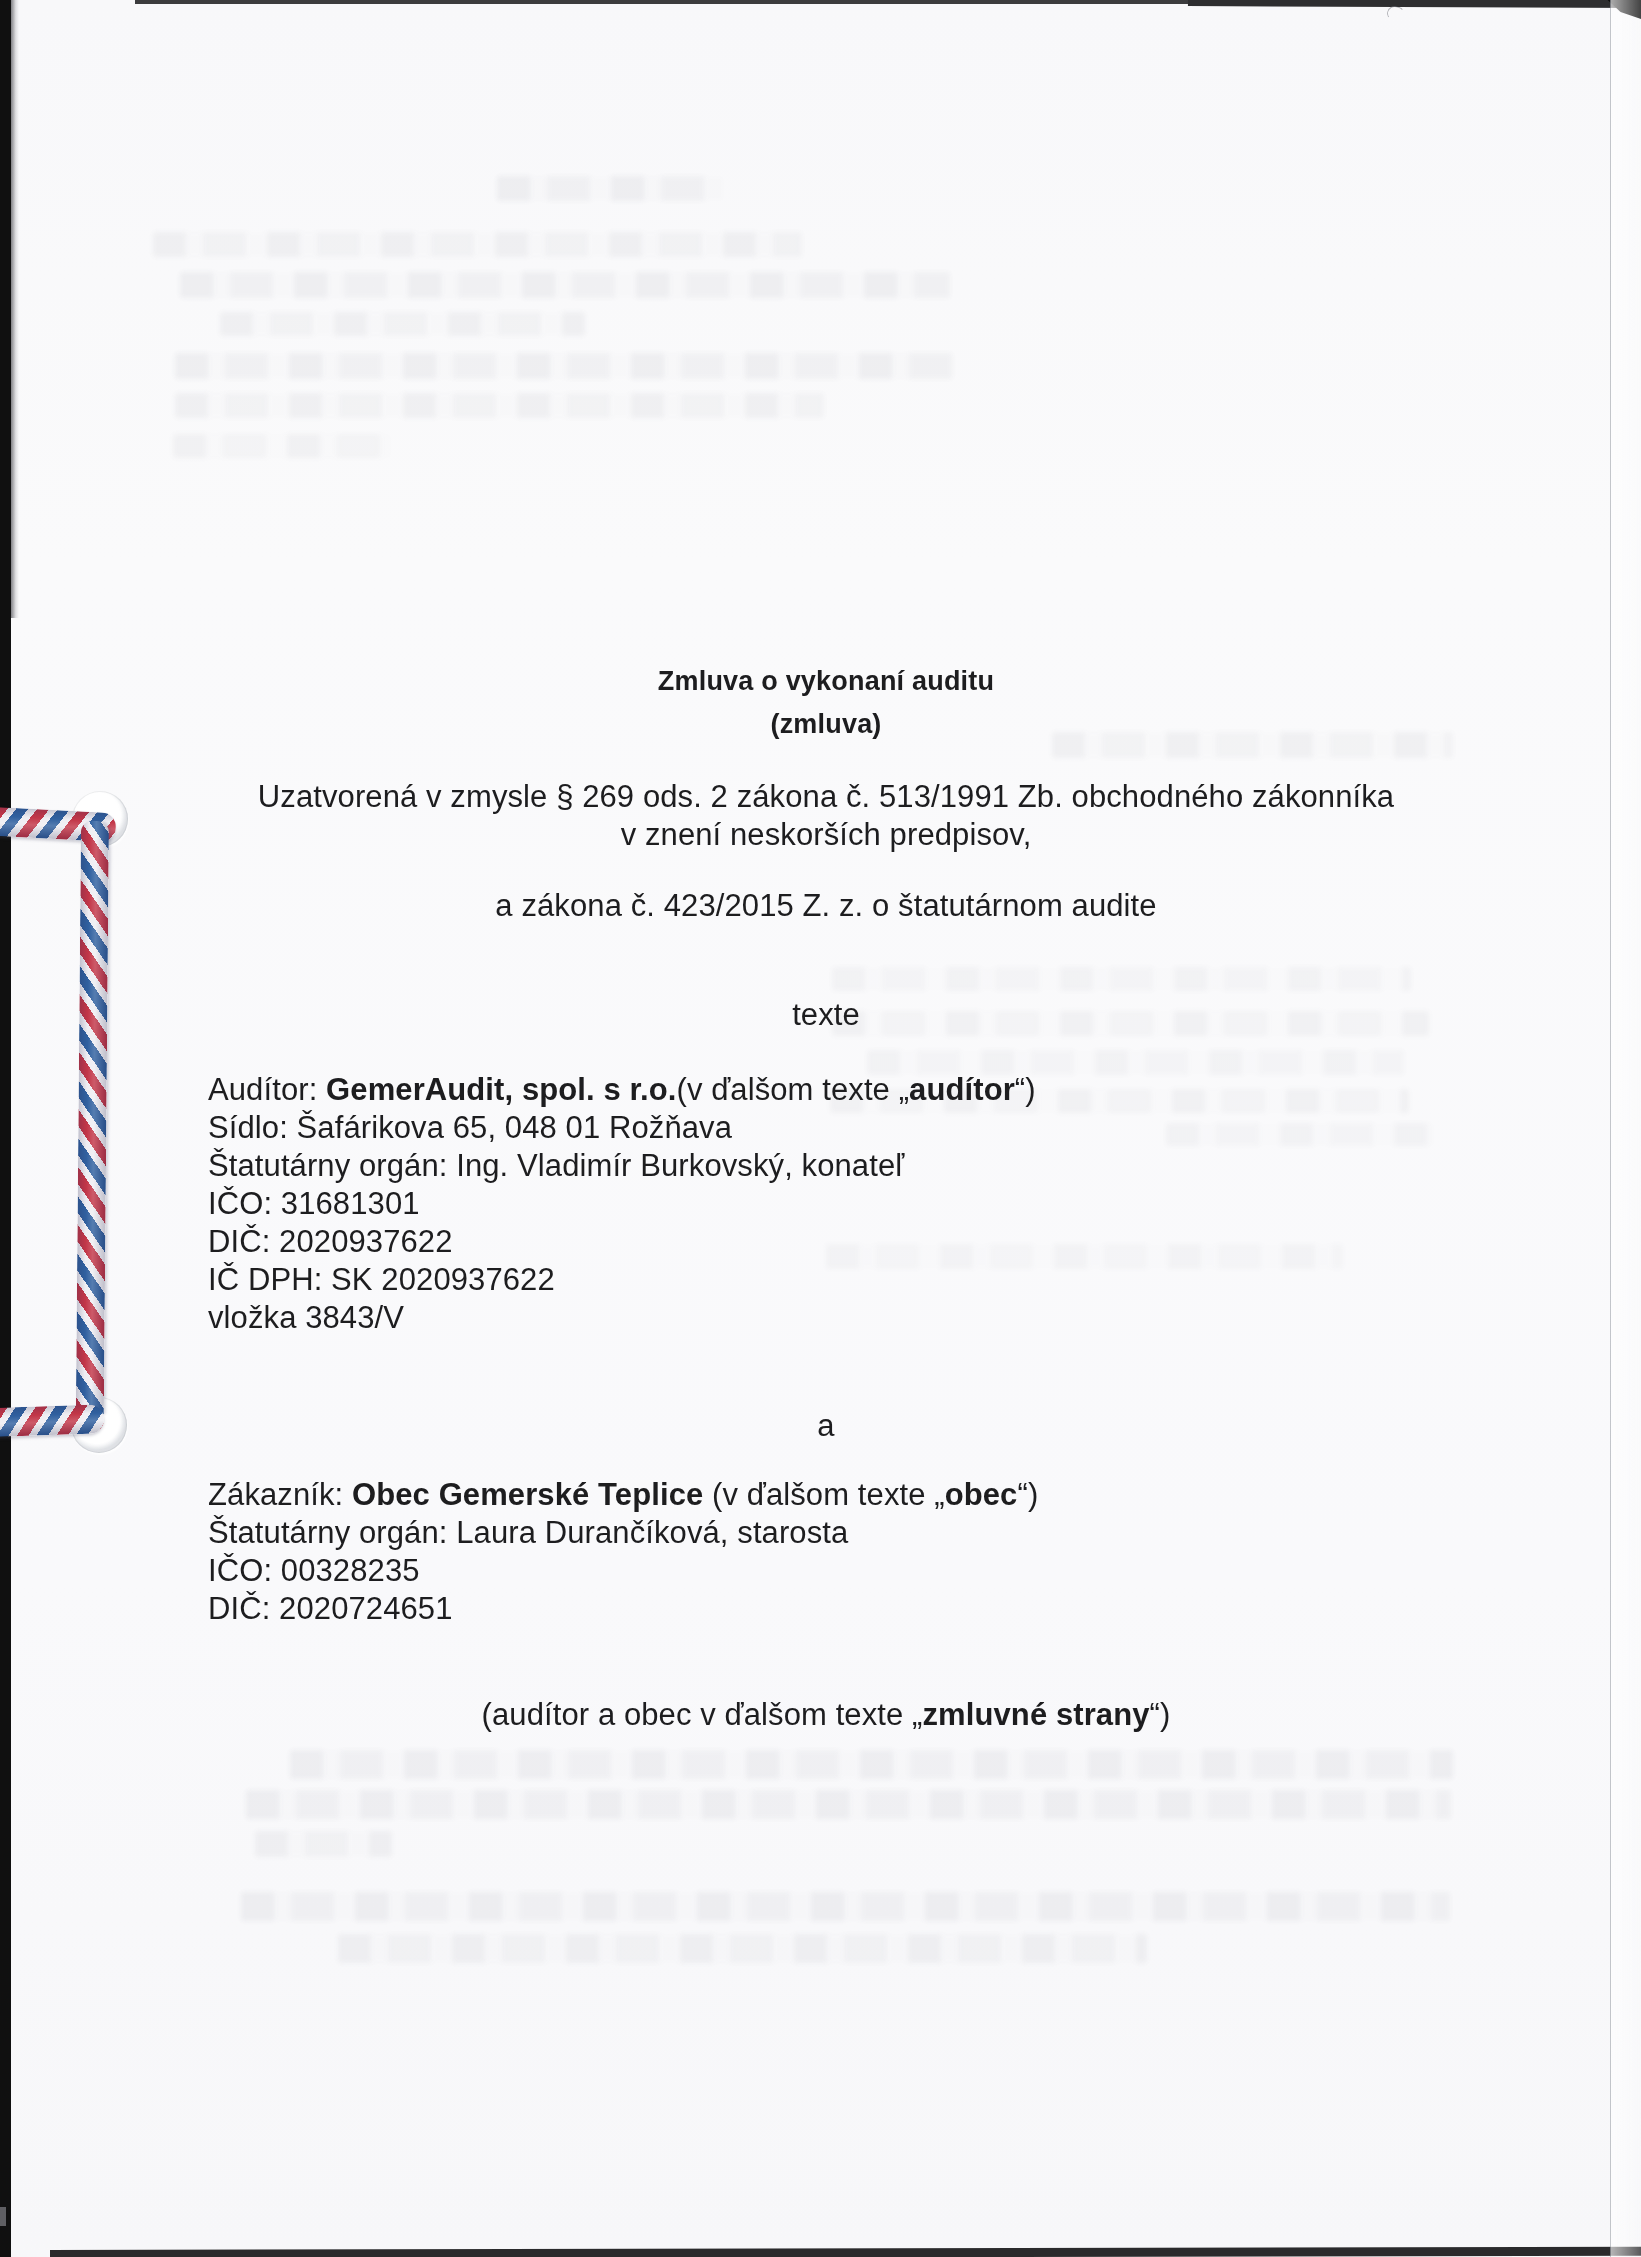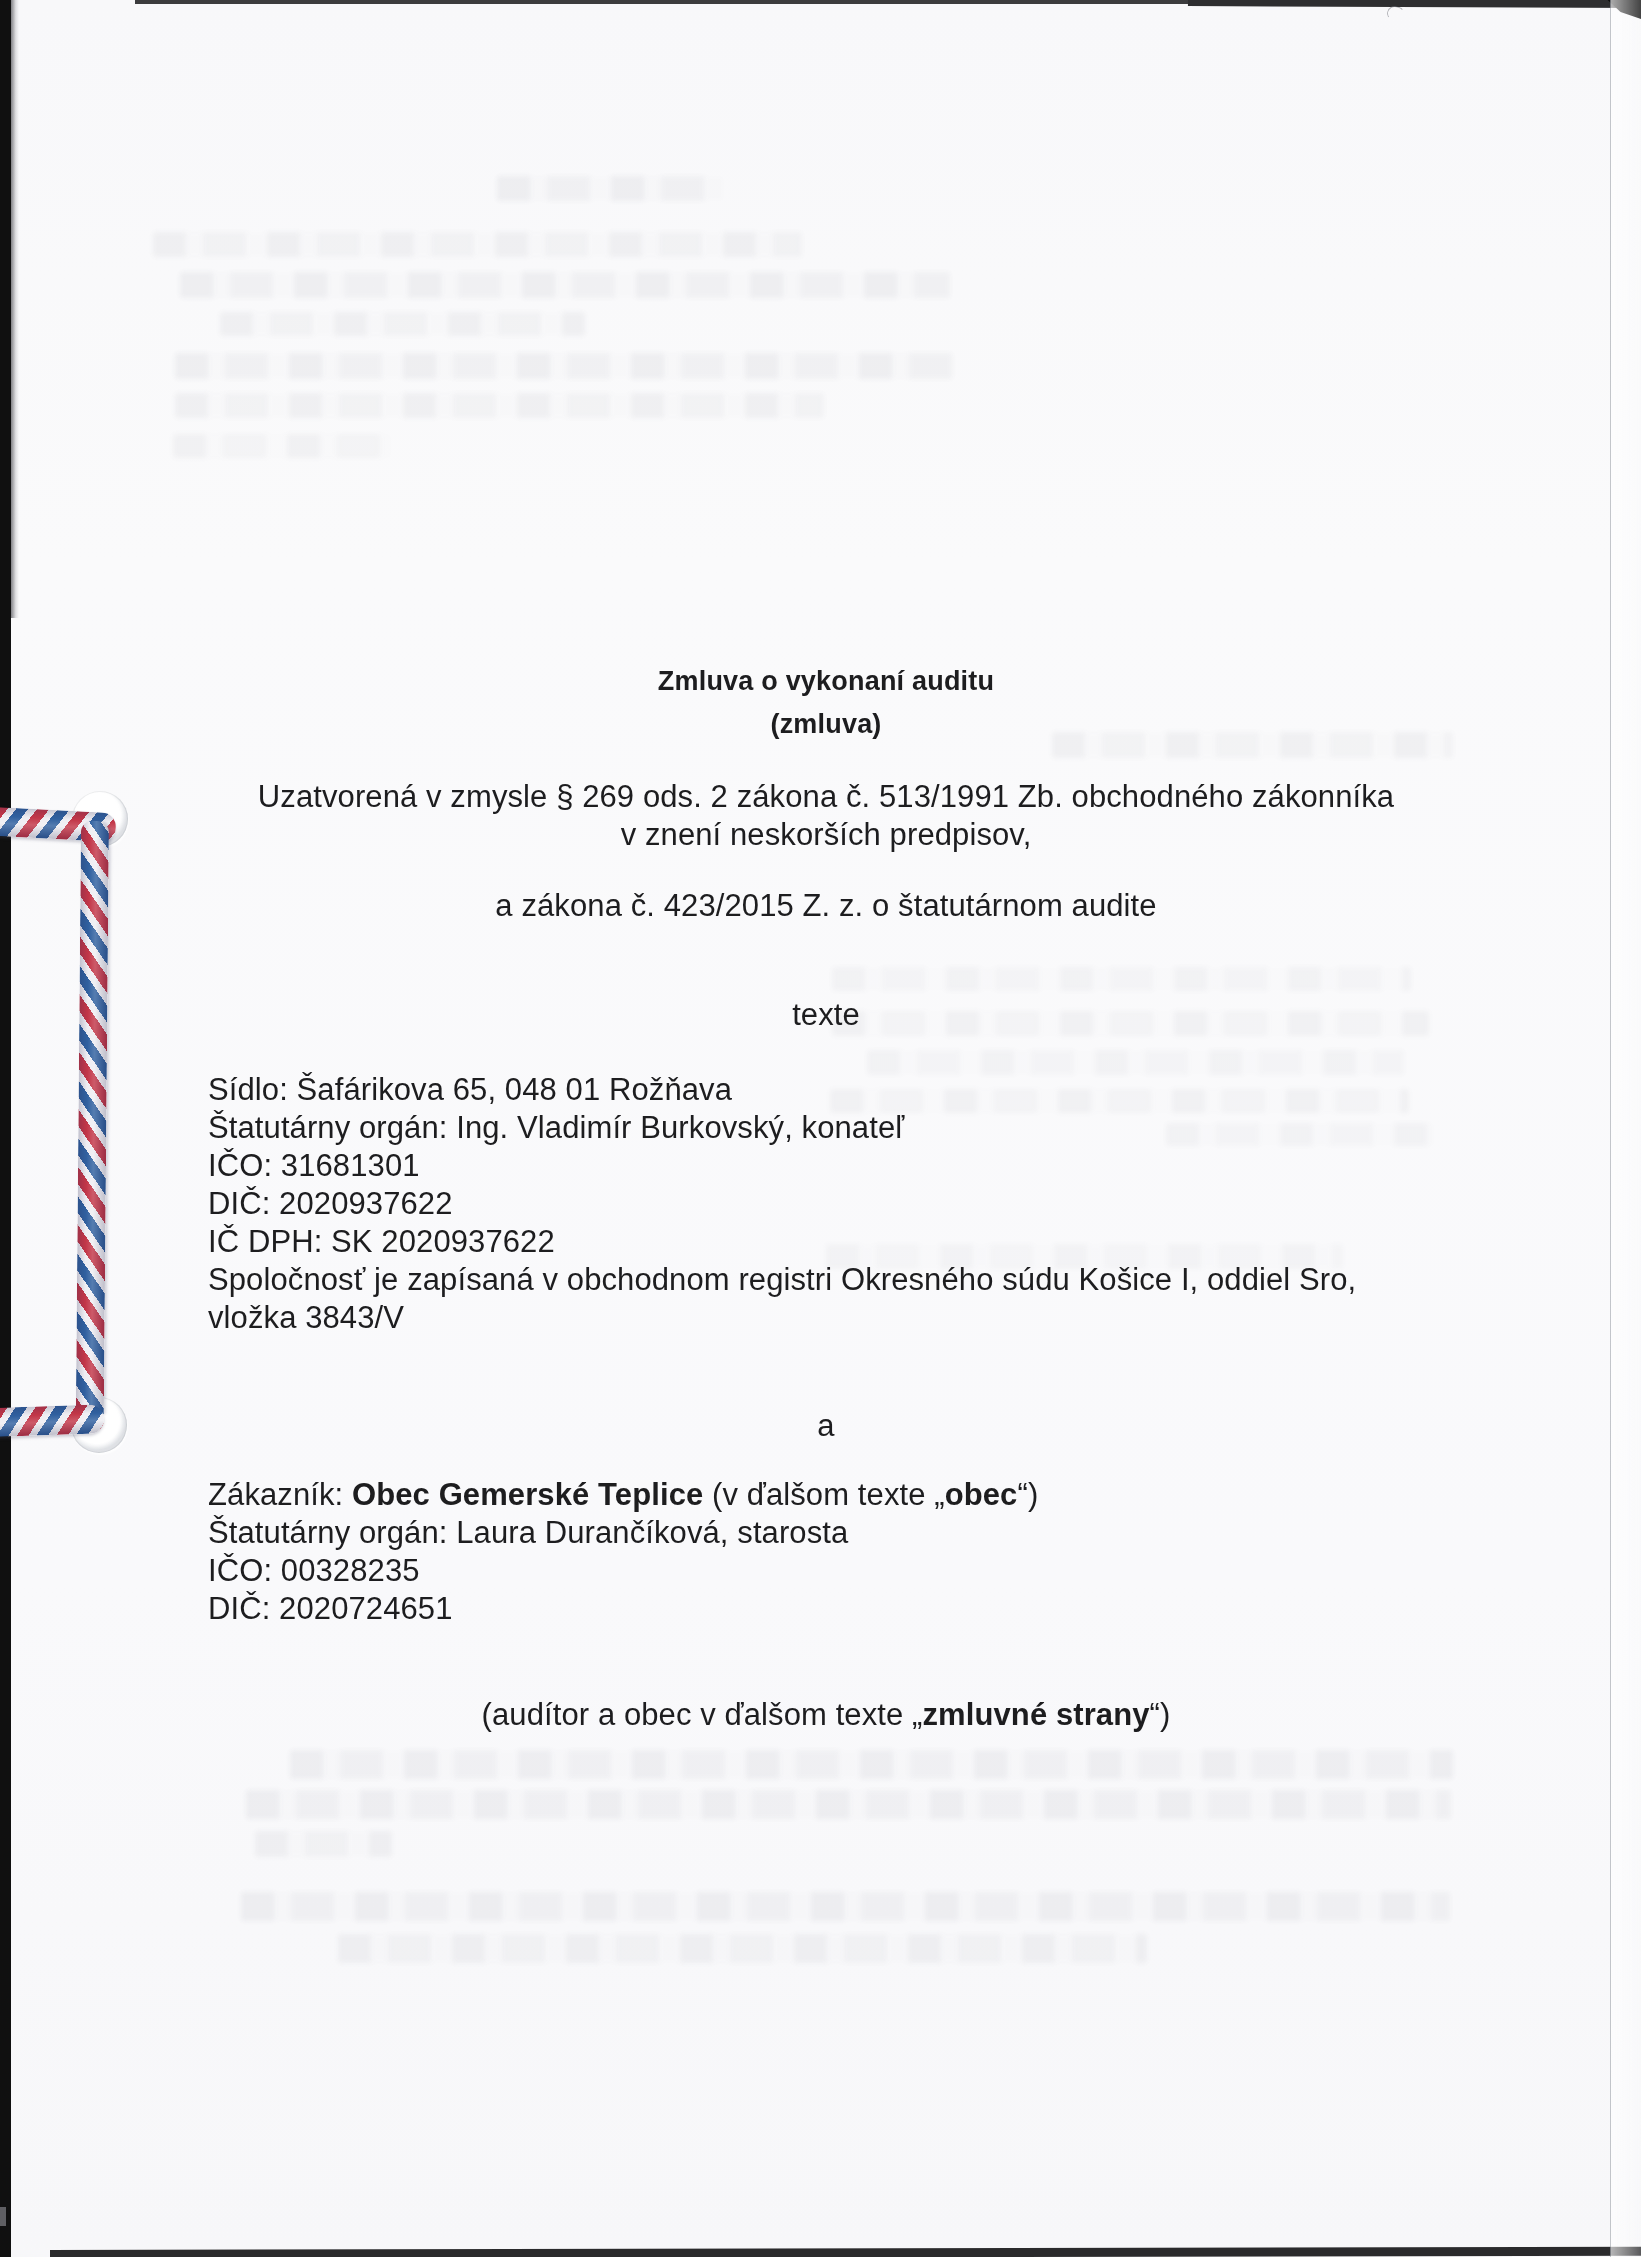--- a/index.html
+++ b/index.html
@@ -116,26 +116,26 @@
 
   <div class="txt law center">
     <div>a zákona č. 423/2015 Z. z. o štatutárnom audite</div>
   </div>
 
   <div class="txt medzi center">
     <div>texte</div>
   </div>
 
   <div class="txt auditor">
+    <div><span>Audítor: </span><b>GemerAudit, spol. s r.o.</b><span>(v ďalšom texte „</span><b>audítor</b><span>“)</span></div>
     <div>Sídlo: Šafárikova 65, 048 01 Rožňava</div>
     <div>Štatutárny orgán: Ing. Vladimír Burkovský, konateľ</div>
     <div>IČO: 31681301</div>
     <div>DIČ: 2020937622</div>
     <div>IČ DPH: SK 2020937622</div>
-    <div>Spoločnosť je zapísaná v obchodnom registri Okresného súdu Košice I, oddiel Sro,</div>
     <div>vložka 3843/V</div>
   </div>
 
   <div class="txt and center">
     <div>a</div>
   </div>
 
   <div class="txt client">
     <div><span>Zákazník: </span><b>Obec Gemerské Teplice</b><span> (v ďalšom texte „</span><b>obec</b><span>“)</span></div>
     <div>Štatutárny orgán: Laura Durančíková, starosta</div>

